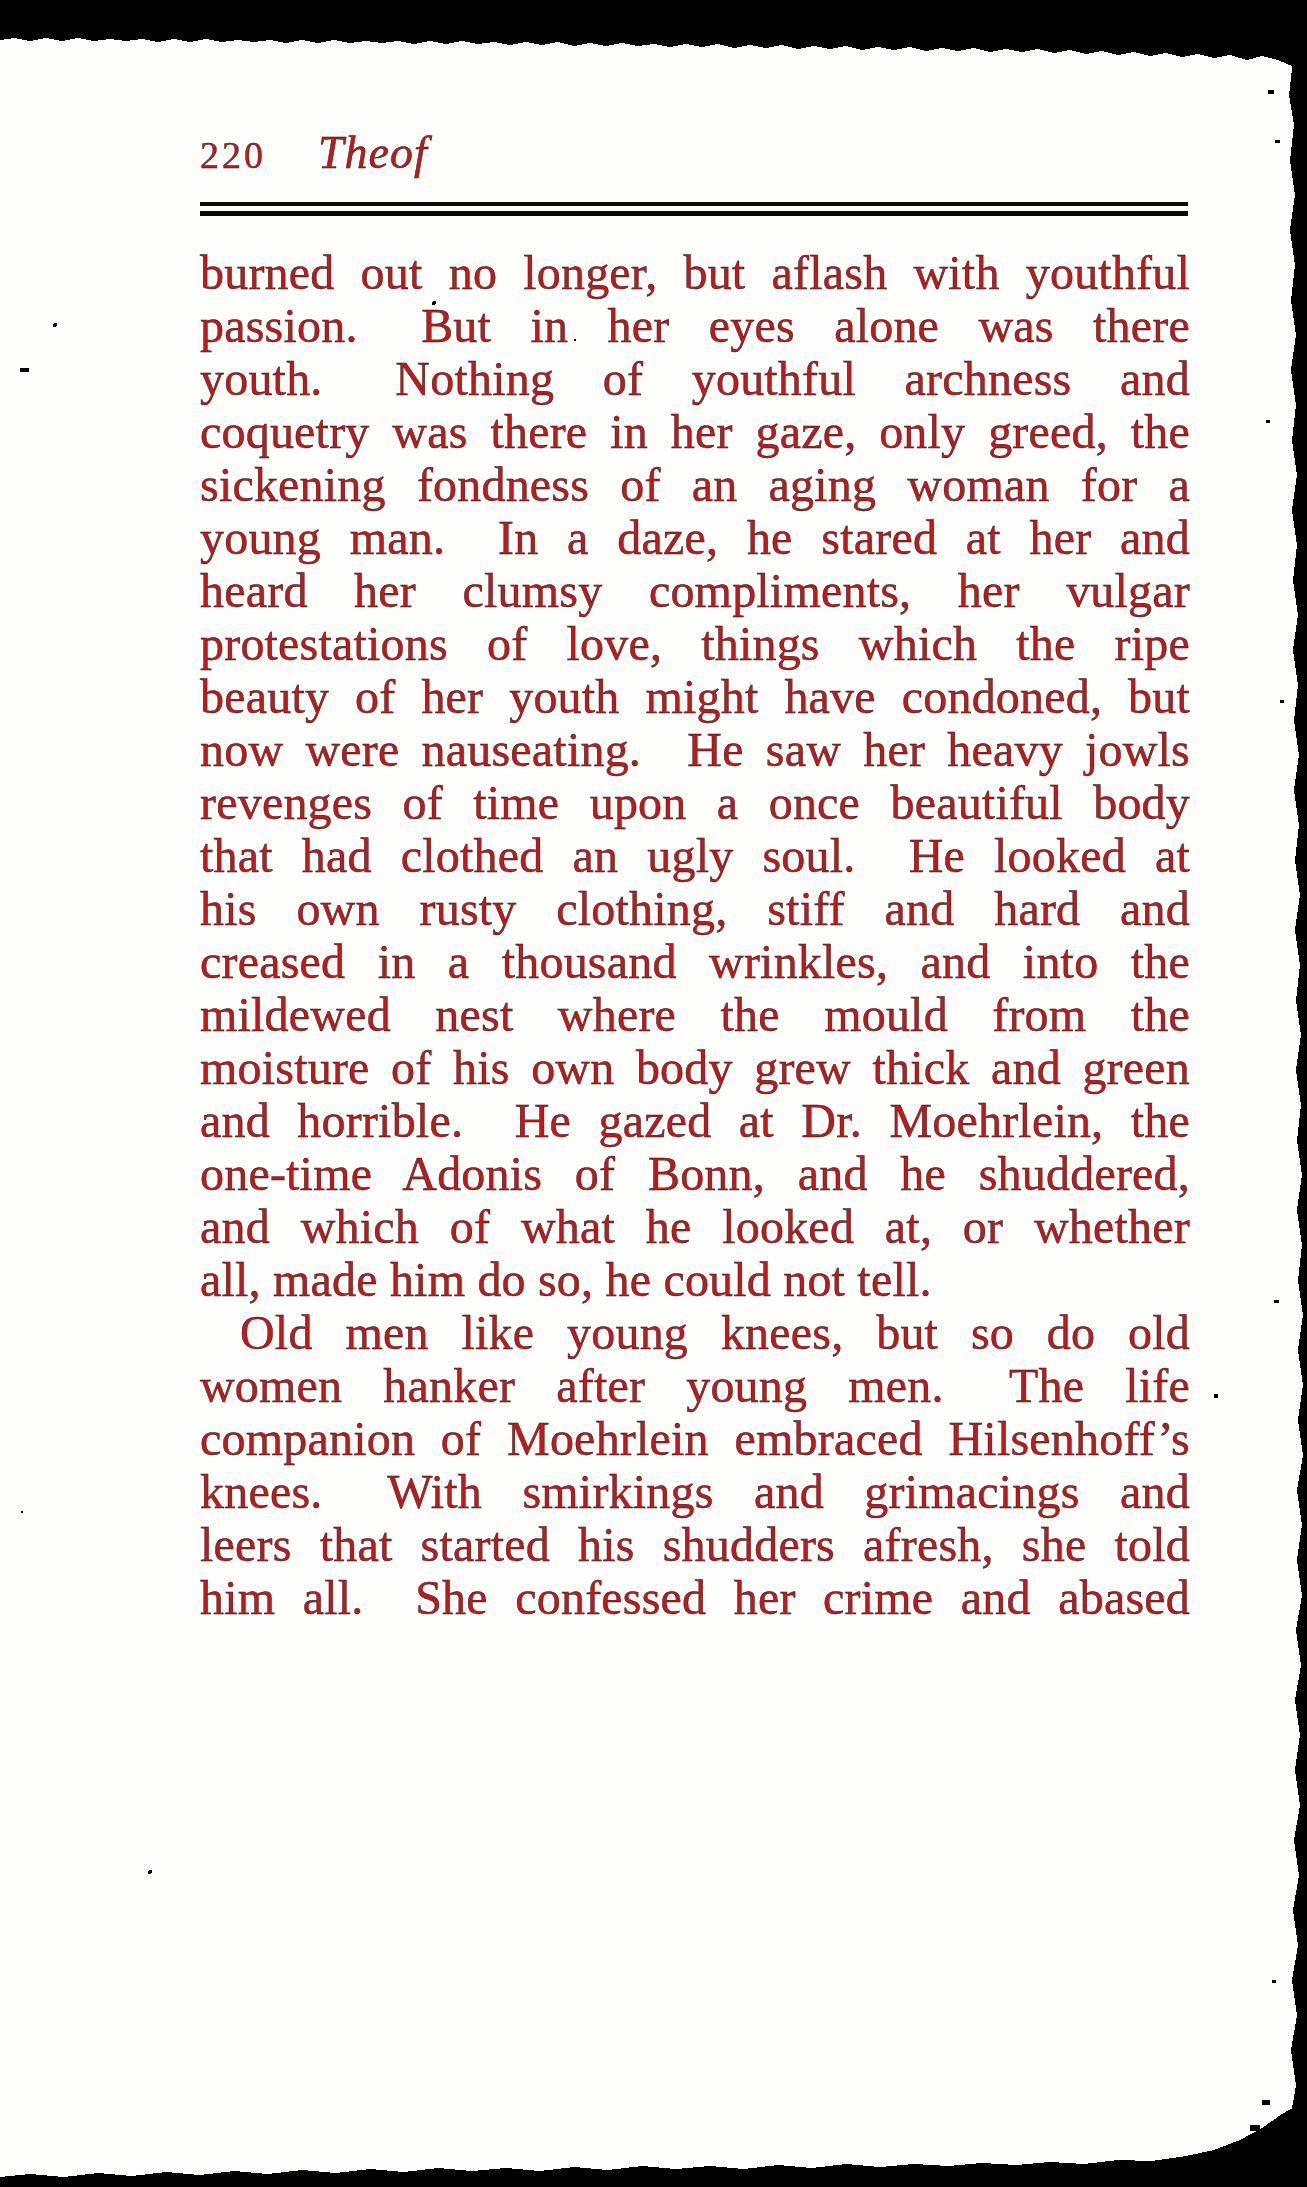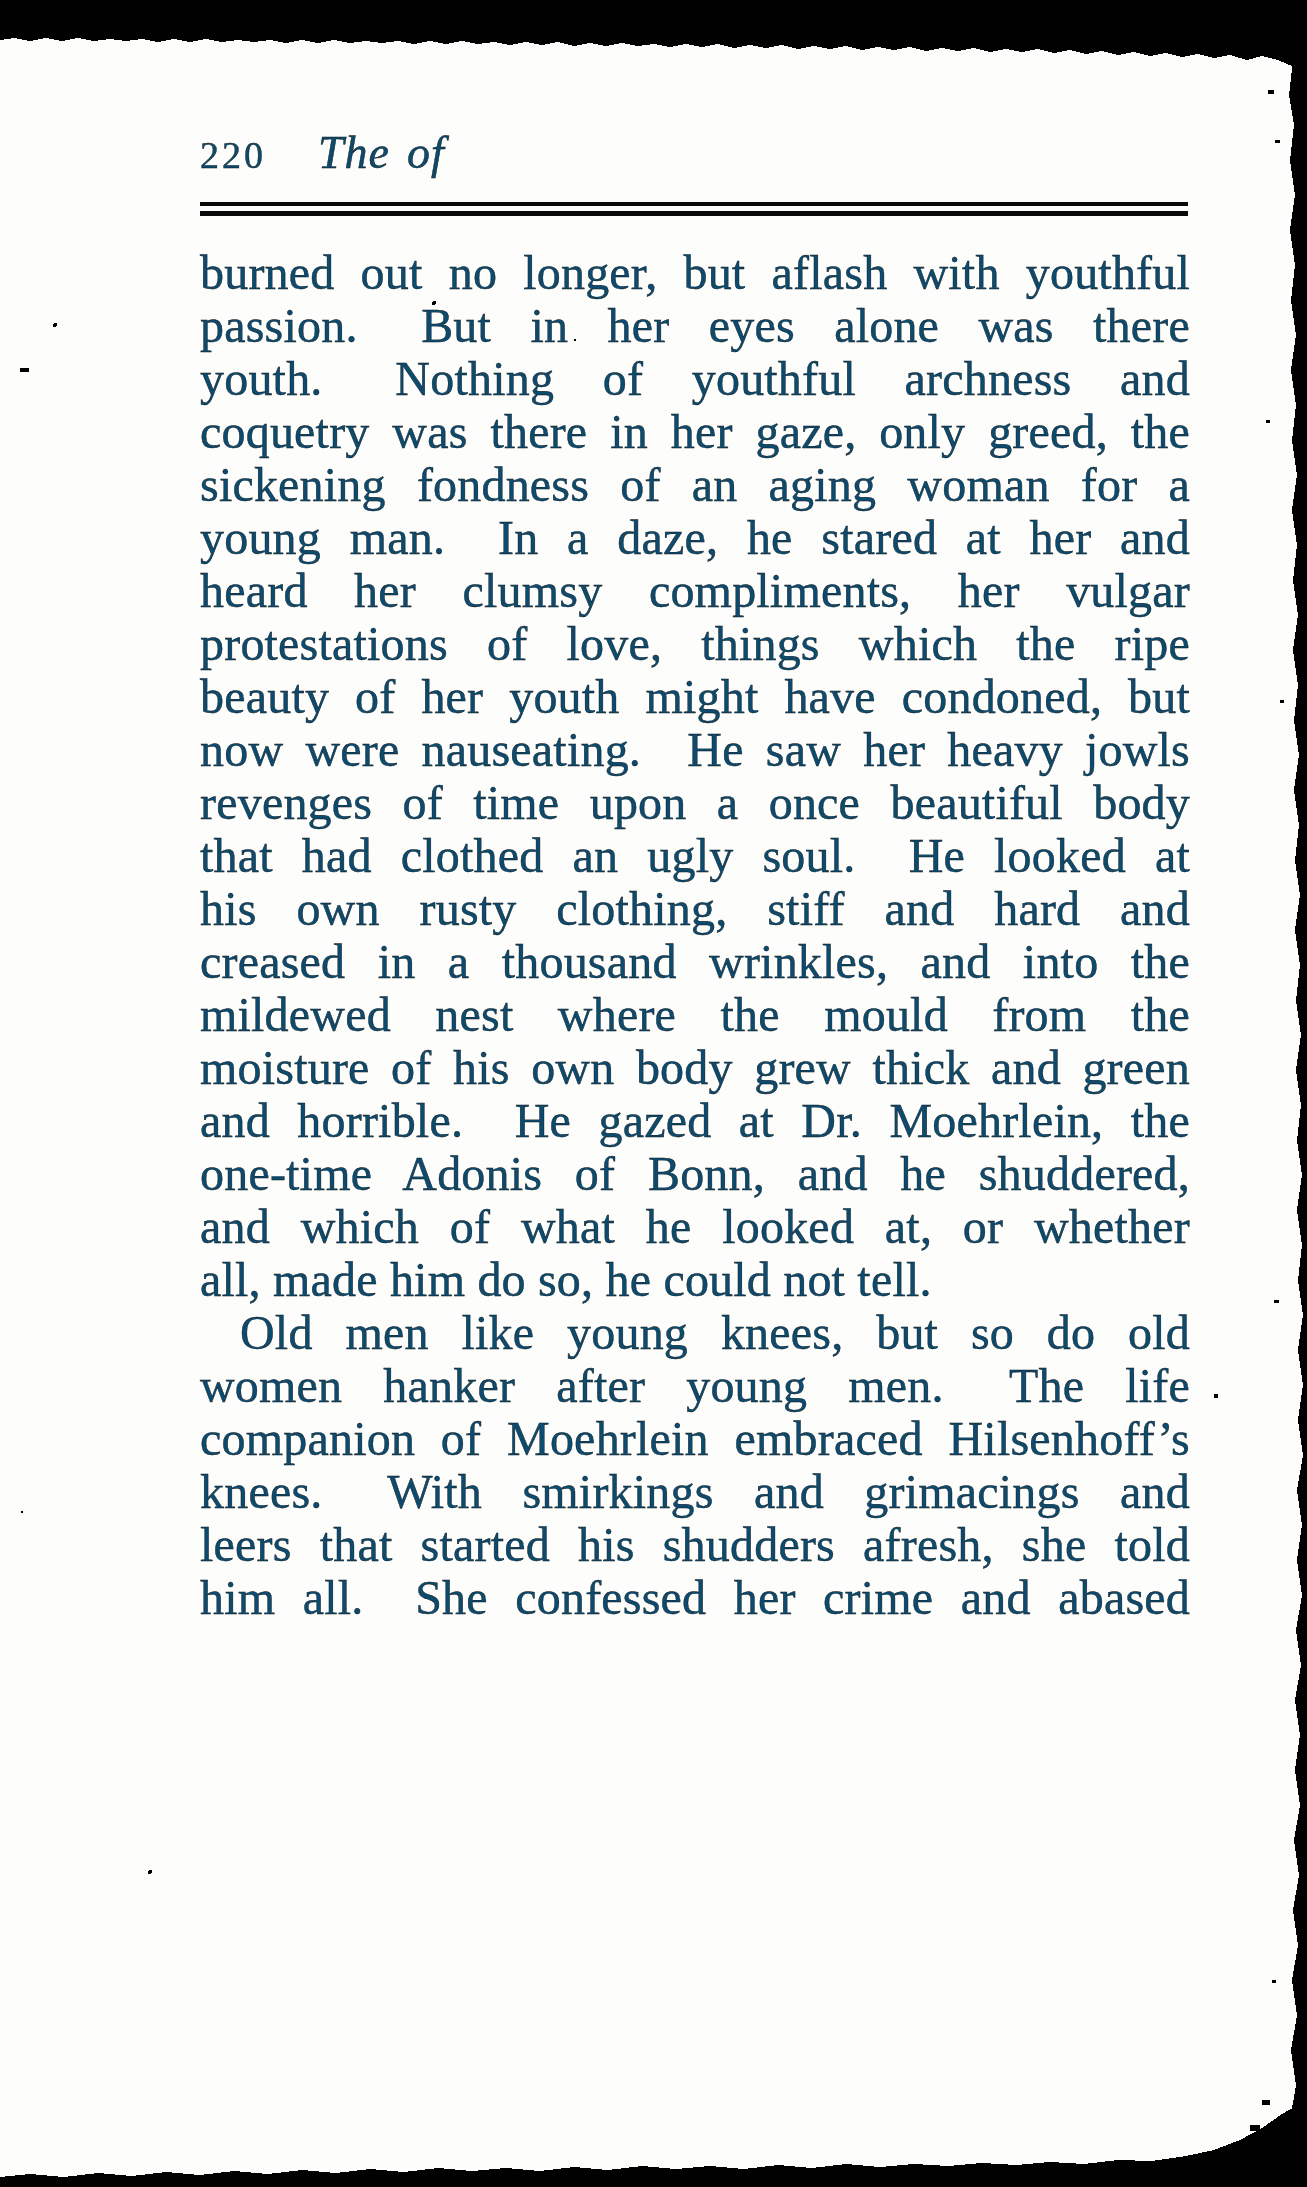--- a/index.html
+++ b/index.html
@@ -4,21 +4,21 @@
 <style>
   html, body { margin: 0; padding: 0; background: #ffffff; }
 
   .page {
     position: relative;
     width: 1307px;
     height: 2187px;
     background: #fdfdfb;
     overflow: hidden;
     font-family: "Liberation Serif", serif;
-    color: #0c4a6e;
+    color: #b91c1c;
   }
 
   
   .artifacts {
     position: absolute;
     left: 0; top: 0;
     width: 1307px; height: 2187px;
     pointer-events: none;
   }
 
@@ -34,21 +34,20 @@
   }
   .pagenum {
     font-size: 38px;
     letter-spacing: 3px;
     -webkit-text-stroke: 0.4px #141414;
   }
   .title {
     margin-left: 52px;
     display: inline-flex;
     align-items: baseline;
-    gap: 17px;
     font-size: 46px;
     letter-spacing: 1px;
     word-spacing: 14px;
     -webkit-text-stroke: 0.45px #141414;
   }
   .title .ital { font-style: italic; }
 
   
   .double-rule {
     position: absolute;

